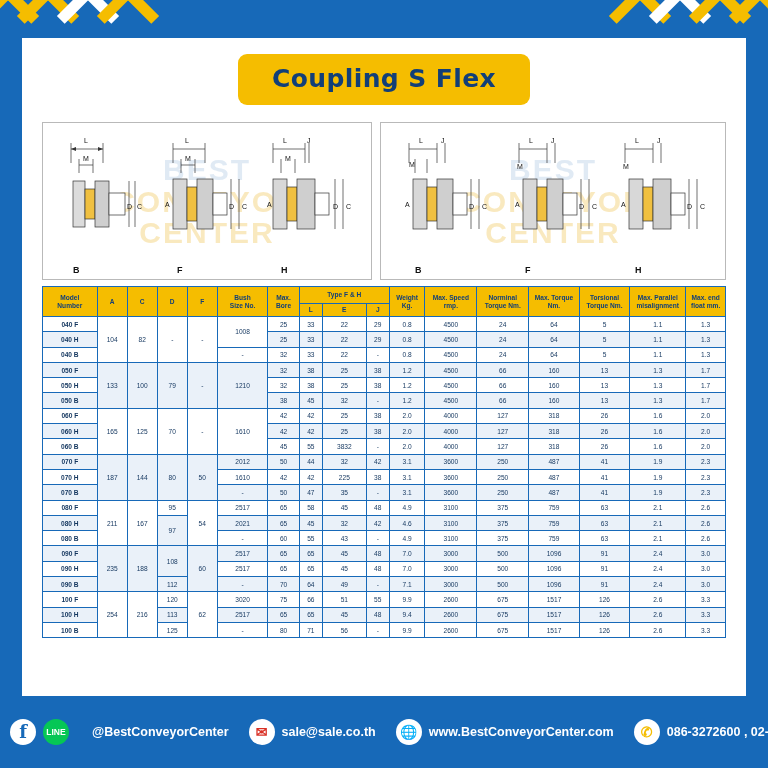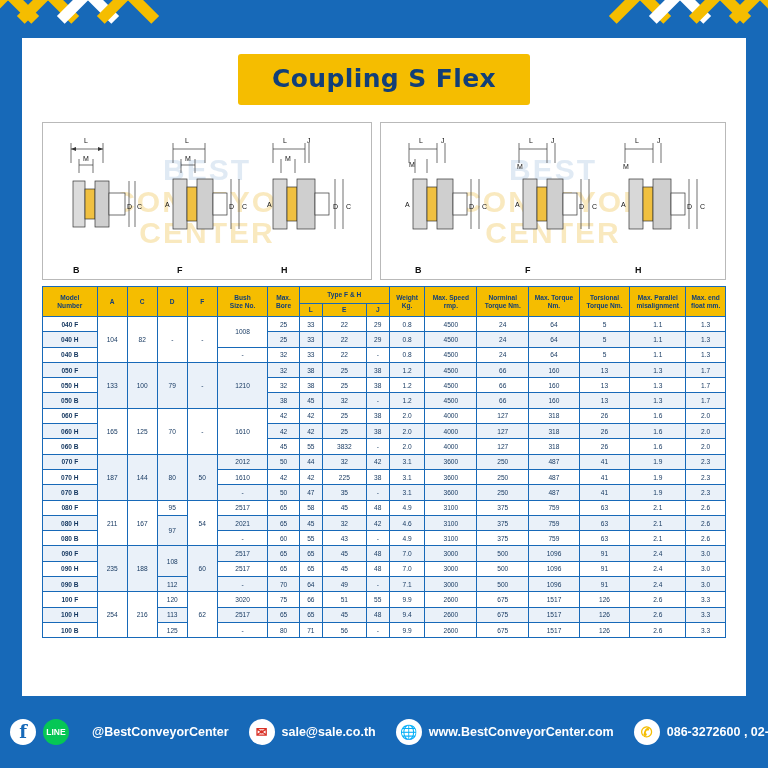--- a/index.html
+++ b/index.html
@@ -40,21 +40,21 @@
   }
 
   
   .title-wrap {
     position: absolute; left: 0; top: 16px; width: 724px;
     display: flex; justify-content: center;
   }
   .title-box {
     background: #f5bd00;
     padding: 10px 34px 12px 34px;
-    border-radius: 3px;
+    border-radius: 9px;
   }
   .title-box h1 {
     margin: 0;
     font-size: 25px;
     letter-spacing: .4px;
     color: #123f78;
     font-weight: bold;
     font-family: "DejaVu Sans", sans-serif;
   }
 

